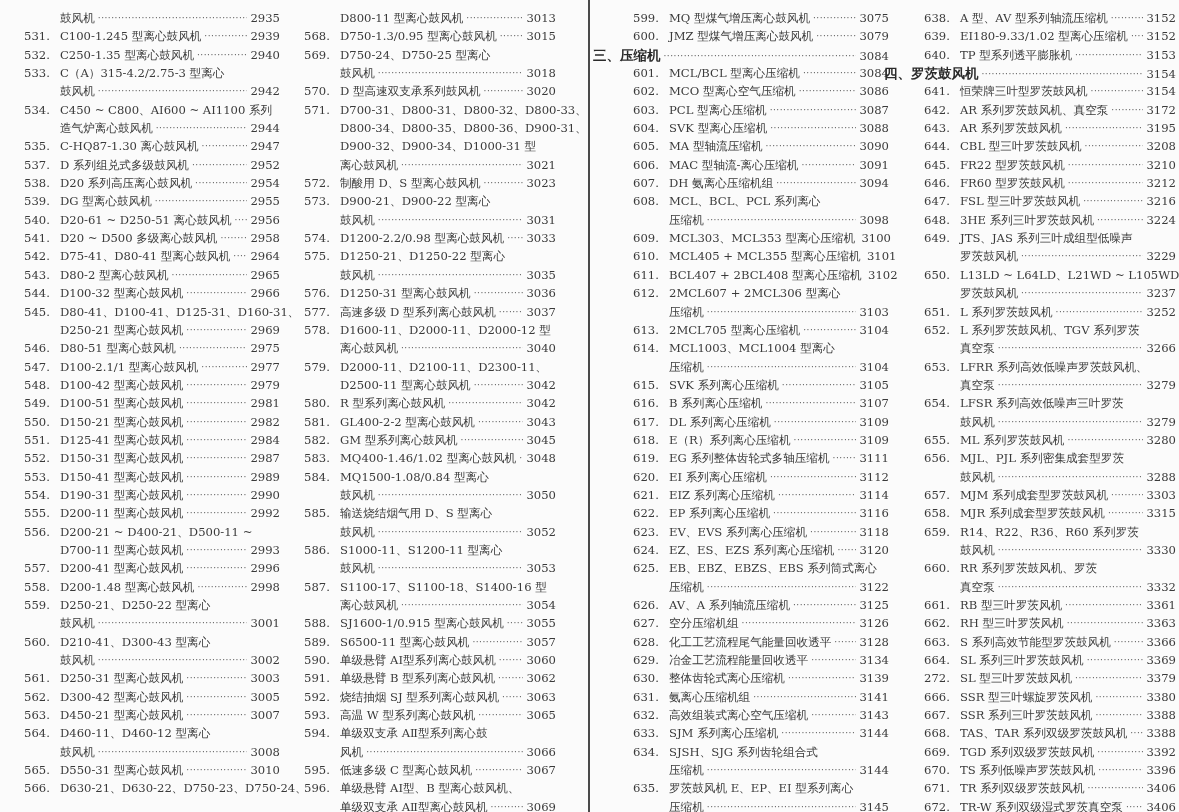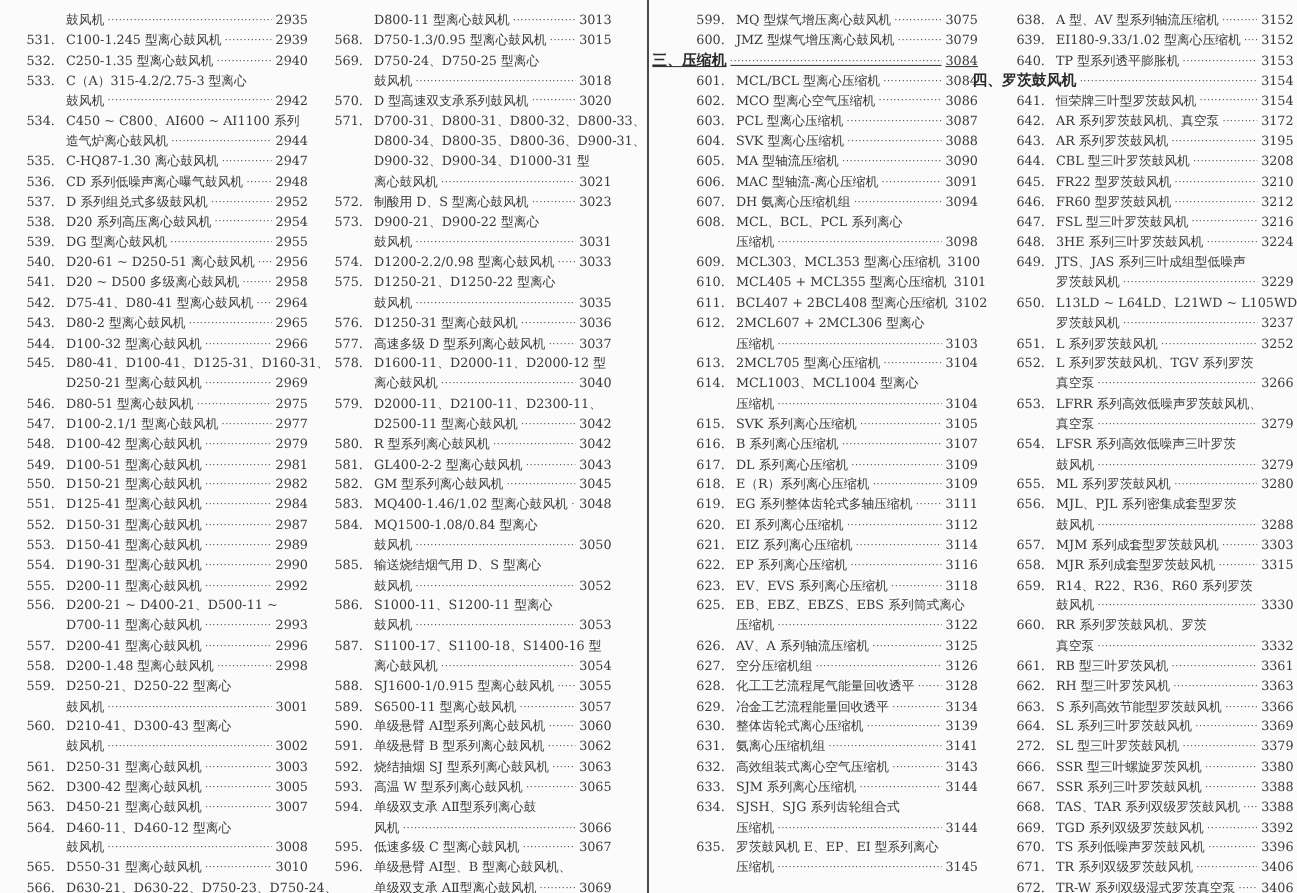--- a/index.html
+++ b/index.html
@@ -88,26 +88,20 @@
     <span class="leader"></span>
     <span class="page-no">2944</span>
   </div>
         <div class="row">
     <span class="num">535.</span>
     <span class="title">C-HQ87-1.30 离心鼓风机</span>
     <span class="leader"></span>
     <span class="page-no">2947</span>
   </div>
         <div class="row">
-    <span class="num">536.</span>
-    <span class="title">CD 系列低噪声离心曝气鼓风机</span>
-    <span class="leader"></span>
-    <span class="page-no">2948</span>
-  </div>
-        <div class="row">
     <span class="num">537.</span>
     <span class="title">D 系列组兑式多级鼓风机</span>
     <span class="leader"></span>
     <span class="page-no">2952</span>
   </div>
         <div class="row">
     <span class="num">538.</span>
     <span class="title">D20 系列高压离心鼓风机</span>
     <span class="leader"></span>
     <span class="page-no">2954</span>
@@ -586,21 +580,21 @@
     <span class="title">MQ 型煤气增压离心鼓风机</span>
     <span class="leader"></span>
     <span class="page-no">3075</span>
   </div>
         <div class="row">
     <span class="num">600.</span>
     <span class="title">JMZ 型煤气增压离心鼓风机</span>
     <span class="leader"></span>
     <span class="page-no">3079</span>
   </div>
-        <div class="row section" style="margin-left: -40px; text-decoration: underline;">
+        <div class="row section" style="margin-left: -40px;">
 
     <span class="title">三、压缩机</span>
     <span class="leader"></span>
     <span class="page-no">3084</span>
   </div>
         <div class="row">
     <span class="num">601.</span>
     <span class="title">MCL/BCL 型离心压缩机</span>
     <span class="leader"></span>
     <span class="page-no">3084</span>
@@ -747,20 +741,26 @@
     <span class="num">622.</span>
     <span class="title">EP 系列离心压缩机</span>
     <span class="leader"></span>
     <span class="page-no">3116</span>
   </div>
         <div class="row">
     <span class="num">623.</span>
     <span class="title">EV、EVS 系列离心压缩机</span>
     <span class="leader"></span>
     <span class="page-no">3118</span>
+  </div>
+        <div class="row">
+    <span class="num">624.</span>
+    <span class="title">EZ、ES、EZS 系列离心压缩机</span>
+    <span class="leader"></span>
+    <span class="page-no">3120</span>
   </div>
         <div class="row">
     <span class="num">625.</span>
     <span class="title">EB、EBZ、EBZS、EBS 系列筒式离心</span>
     <span class="leader" style="visibility: hidden;"></span>
     <span class="page-no"></span>
   </div>
         <div class="row">
     <span class="num" style="visibility: hidden;"></span>
     <span class="title">压缩机</span>

